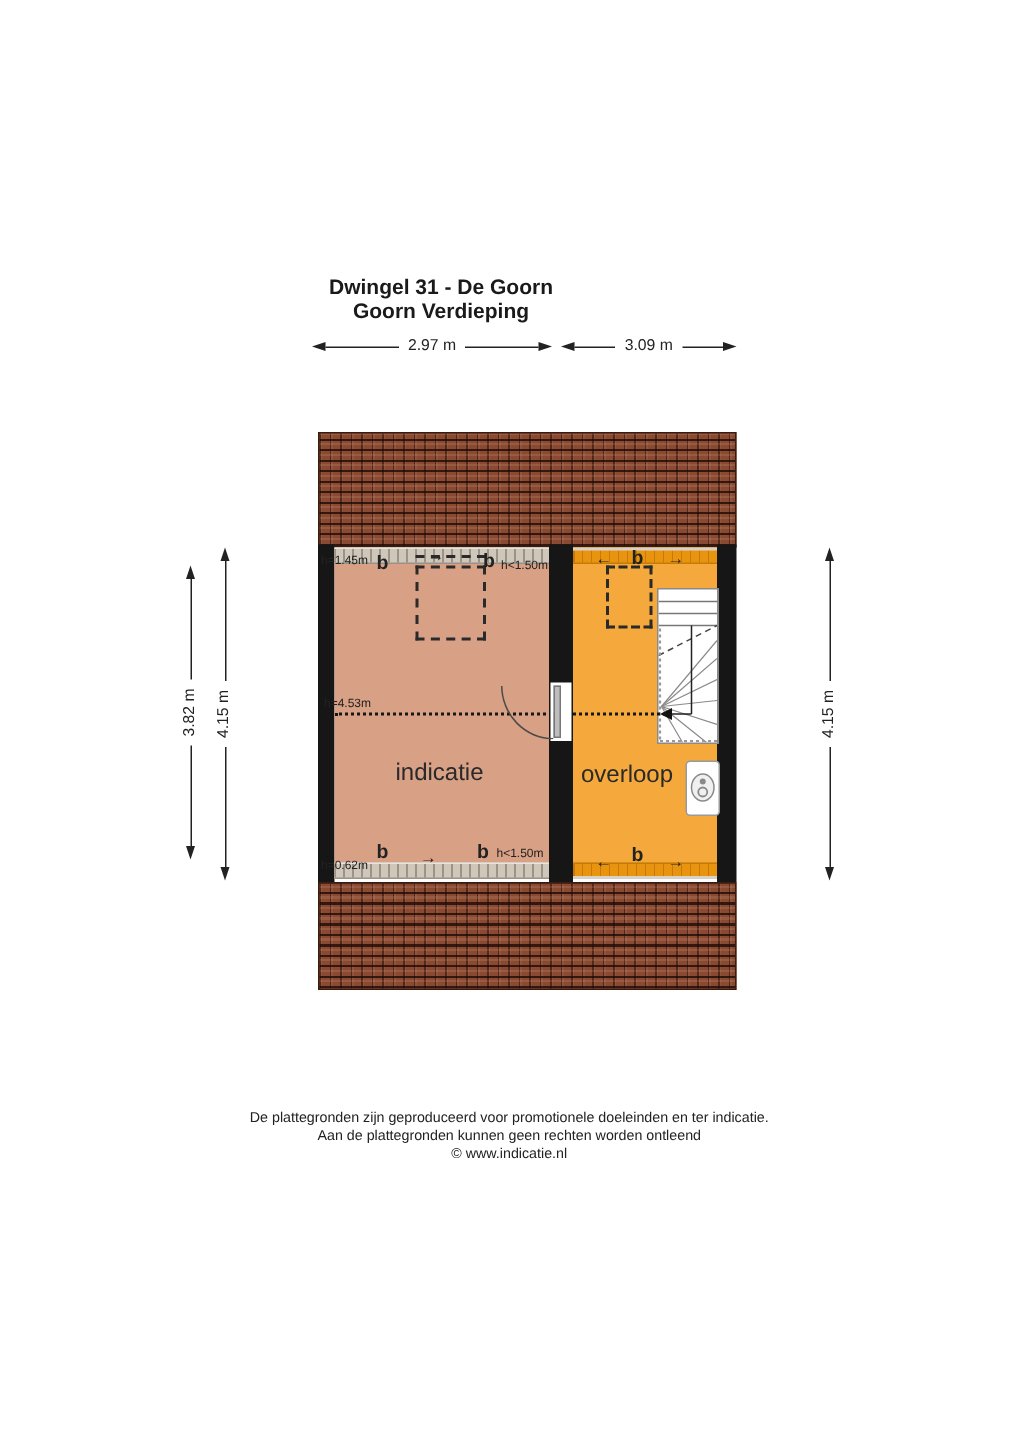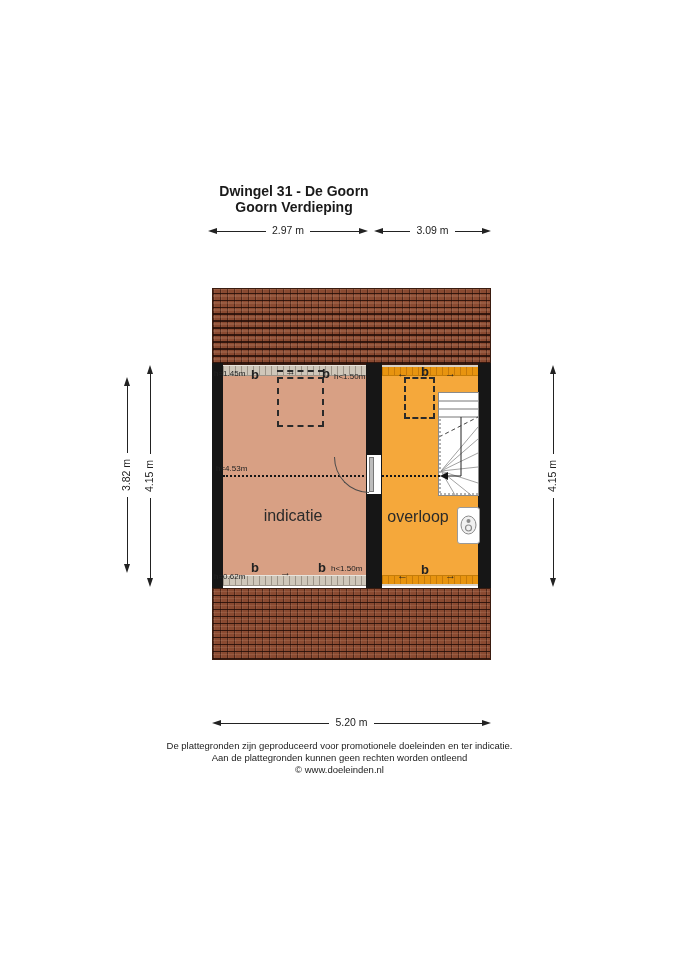--- a/index.html
+++ b/index.html
@@ -199,25 +199,18 @@
   <span class="abs ann" style="left:214px;top:572px;">h=0.62m</span>
   <span class="abs blabel" style="left:251px;top:562px;">b</span>
   <span class="abs arrow-glyph" style="left:280px;top:567px;">→</span>
   <span class="abs blabel" style="left:318px;top:562px;">b</span>
   <span class="abs ann" style="left:331px;top:564px;">h&lt;1.50m</span>
 
   <span class="abs arrow-glyph" style="left:397px;top:570px;">←</span>
   <span class="abs blabel" style="left:421px;top:564px;">b</span>
   <span class="abs arrow-glyph" style="left:445px;top:570px;">→</span>
 
-  <div class="abs dim-h" style="left:212px;top:716px;width:279px;">
-    <span class="ah-l"></span>
-    <span class="dim-line"></span>
-    <span class="dim-label">5.20 m</span>
-    <span class="dim-line"></span>
-    <span class="ah-r"></span>
-  </div>
 
   <div class="abs footer-line" style="top:740px;">De plattegronden zijn geproduceerd voor promotionele doeleinden en ter indicatie.</div>
   <div class="abs footer-line" style="top:752px;">Aan de plattegronden kunnen geen rechten worden ontleend</div>
-  <div class="abs footer-line" style="top:764px;">© www.doeleinden.nl</div>
+  <div class="abs footer-line" style="top:764px;">© www.indicatie.nl</div>
 
 </div>
 
 </body></html>

